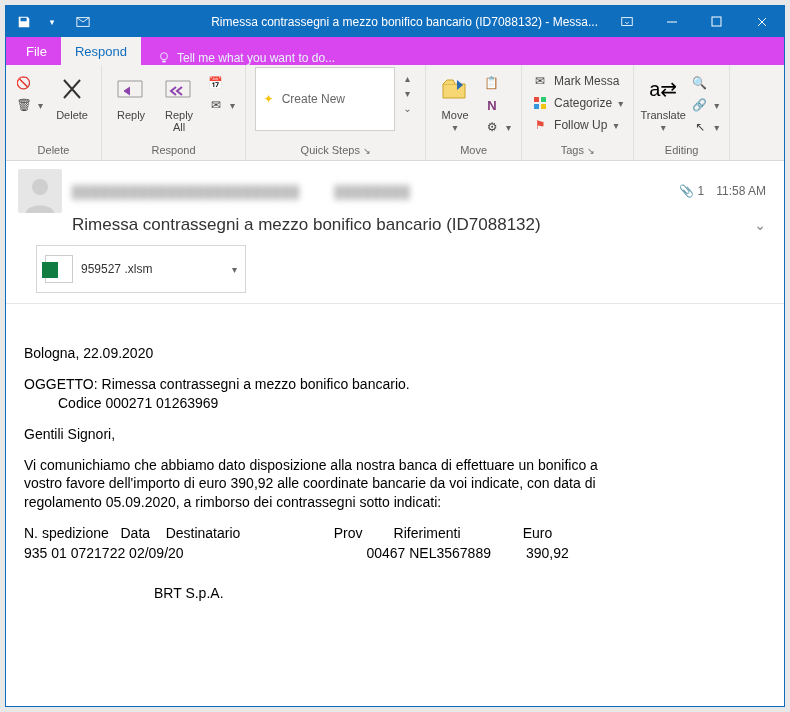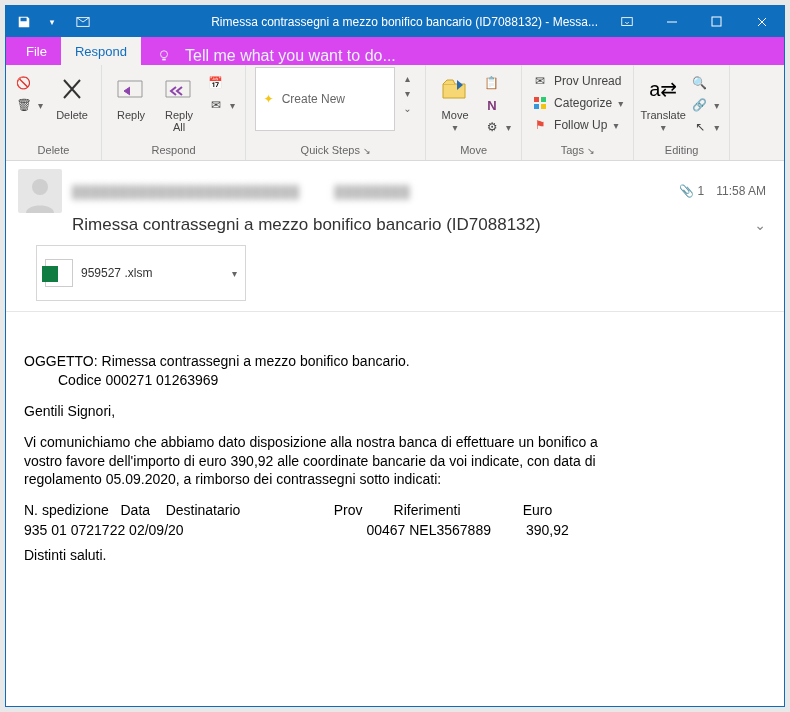--- a/index.html
+++ b/index.html
@@ -10,21 +10,21 @@
   .qat { display: flex; gap: 4px; padding: 0 6px; }
   .qat-btn { width: 24px; height: 24px; display: flex; align-items: center; justify-content: center; cursor: pointer; }
   .titlebar .title { flex: 1; text-align: center; font-size: 12px; white-space: nowrap; overflow: hidden; text-overflow: ellipsis; padding: 0 6px; display:flex; align-items:center; justify-content:space-between; }
   .winctrl { display: flex; }
   .winctrl .wb { width: 45px; height: 31px; display: flex; align-items: center; justify-content: center; cursor: pointer; }
   
   .tabsbar { background: #d946ef; height: 28px; display: flex; align-items: flex-end; color: #fff; font-size: 13px; padding-left: 6px; }
   .tab { padding: 6px 14px; cursor: pointer; }
   .tab.file { color: #fff; }
   .tab.active { background: #f3f2f1; color: #106ebe; border-top: 1px solid #f3f2f1; }
-  .tellme { display: flex; align-items: center; gap: 14px; padding-left: 16px; font-size: 16px; color: #e9f3fb; text-align: center; }
+  .tellme { display: flex; align-items: center; gap: 6px; padding-left: 16px; font-size: 12px; color: #e9f3fb; text-align: center; }
   
   .ribbon { background: #f3f2f1; height: 96px; border-bottom: 1px solid #d9d9d9; display: flex; }
   .group { border-right: 1px solid #e0e0e0; padding: 2px 6px 0 6px; display: flex; flex-direction: column; align-items: center; }
   .group-body { flex: 1; display: flex; align-items: flex-start; gap: 2px; }
   .group-label { font-size: 11px; color: #666; padding: 2px 0 4px 0; }
   .rbtn-big { width: 46px; display: flex; flex-direction: column; align-items: center; gap: 2px; padding-top: 4px; cursor: pointer; }
   .rbtn-big .icn { height: 36px; display:flex; align-items:center; justify-content:center; }
   .rbtn-big .lbl { font-size: 11px; color: #444; text-align: center; line-height: 12px; }
   .rbtn-stack { display: flex; flex-direction: column; gap: 2px; padding-top: 2px; }
   .rbtn-sm { display: flex; align-items: center; gap: 6px; font-size: 12px; color: #444; padding: 2px 4px; cursor: pointer; }
@@ -34,21 +34,21 @@
   
   .msgheader { padding: 8px 18px 2px 12px; border-bottom: 1px solid #e6e6e6; }
   .row1 { display: flex; align-items: center; }
   .avatar { width: 44px; height: 44px; background: #e6e6e6; border-radius: 2px; display: flex; align-items: flex-end; justify-content: center; overflow:hidden; }
   .fromline { margin-left: 10px; flex:1; }
   .blur { filter: blur(3px); color:#bbb; font-size:12px; letter-spacing:1px;}
   .meta-right { display: flex; gap: 12px; font-size: 12px; color: #666; align-items:center;}
   .row2 { display: flex; align-items: center; margin-top: 2px; gap: 15px; }
   .subject { font-size: 17px; color: #333; flex:1; padding-left:54px;}
   .attach-row { padding: 10px 0 8px 18px; }
-  .attach-chip { width: 210px; height: 56px; border: 1px solid #d6d6d6; display: flex; align-items: center; gap: 8px; padding: 0 8px; font-size: 12px; color: #333; cursor:pointer;}
+  .attach-chip { width: 210px; height: 48px; border: 1px solid #d6d6d6; display: flex; align-items: center; gap: 8px; padding: 0 8px; font-size: 12px; color: #333; cursor:pointer;}
   .attach-chip .xlicon { width:28px; height:28px; background:#fff; border:1px solid #ccc; position:relative; }
   .attach-chip .xlicon:before { content:""; position:absolute; left:-4px; top:6px; width:16px; height:16px; background:#107c41; }
   
   .msgbody { padding: 40px 18px 10px 18px; font-family: "Times New Roman", Georgia, serif; font-size: 14px; color: #000; line-height: 1.35; overflow: auto; flex:1;}
   .msgbody p { margin-bottom: 12px; }
   .indent { padding-left: 34px; }
   .sigline { padding-left: 130px; }
   .chev { font-size:10px; color:#666; }
 </style>
 </head>
@@ -211,21 +211,21 @@
         </div>
       </div>
       <div class="group-label">Move</div>
     </div>
 
     <div class="group">
       <div class="group-body">
         <div class="rbtn-stack" style="padding-top:4px;">
           <div class="rbtn-sm">
               <span class="icn">✉</span>
-              <span>Prov Unread</span>
+              <span>Mark Messa</span>
             </div>
           <div class="rbtn-sm">
               <span class="icn">
                 <svg width="14" height="14">
                   <rect x="1" y="1" width="5" height="5" fill="#e74c3c"></rect>
                   <rect x="8" y="1" width="5" height="5" fill="#2ecc71"></rect>
                   <rect x="1" y="8" width="5" height="5" fill="#3498db"></rect>
                   <rect x="8" y="8" width="5" height="5" fill="#f1c40f"></rect>
                 </svg>
               </span>
@@ -302,24 +302,25 @@
     <div class="attach-row">
       <div class="attach-chip">
         <div class="xlicon"></div>
         <span style="flex:1;">959527 .xlsm</span>
         <span class="chev">▾</span>
       </div>
     </div>
   </div>
 
   <div class="msgbody">
+    <p>Bologna, 22.09.2020</p>
     <p style="margin-bottom:12px;">
       <span>OGGETTO: Rimessa contrassegni a mezzo bonifico bancario.</span><br>
       <span class="indent">Codice 000271 01263969</span><br>
     </p>
     <p>Gentili Signori,</p>
     <p style="max-width:580px;">Vi comunichiamo che abbiamo dato disposizione alla nostra banca di effettuare un bonifico a vostro favore dell'importo di euro        390,92 alle coordinate bancarie da voi indicate, con data di regolamento 05.09.2020, a rimborso dei contrassegni sotto indicati:</p>
-    <p style="white-space:pre; font-family:'Times New Roman',serif; margin-bottom:5px;"><span>N. spedizione   Data    Destinatario                        Prov        Riferimenti                Euro</span>
+    <p style="white-space:pre; font-family:'Times New Roman',serif; margin-bottom:20px;"><span>N. spedizione   Data    Destinatario                        Prov        Riferimenti                Euro</span>
 <span>935 01 0721722 02/09/20                                               00467 NEL3567889         390,92</span></p>
-    <p>Distinti saluti.</p>
+    <p class="sigline">BRT S.p.A.</p>
   </div>
 
 </div>
 
 </body></html>

